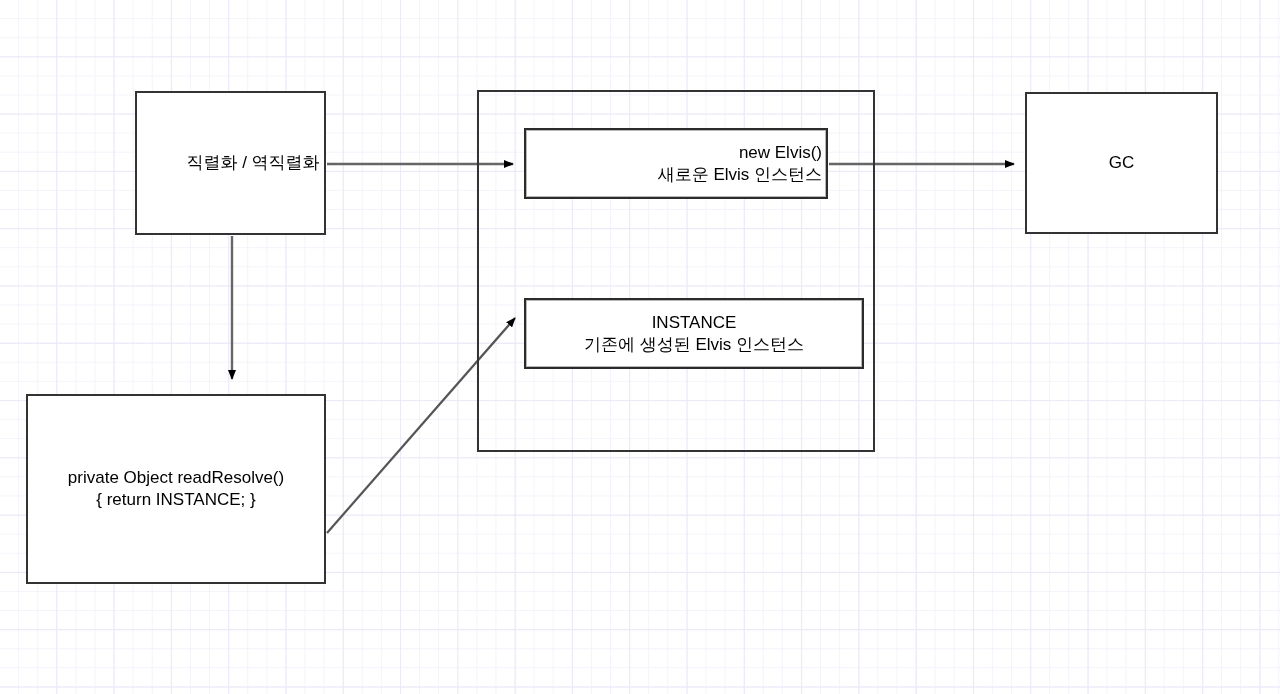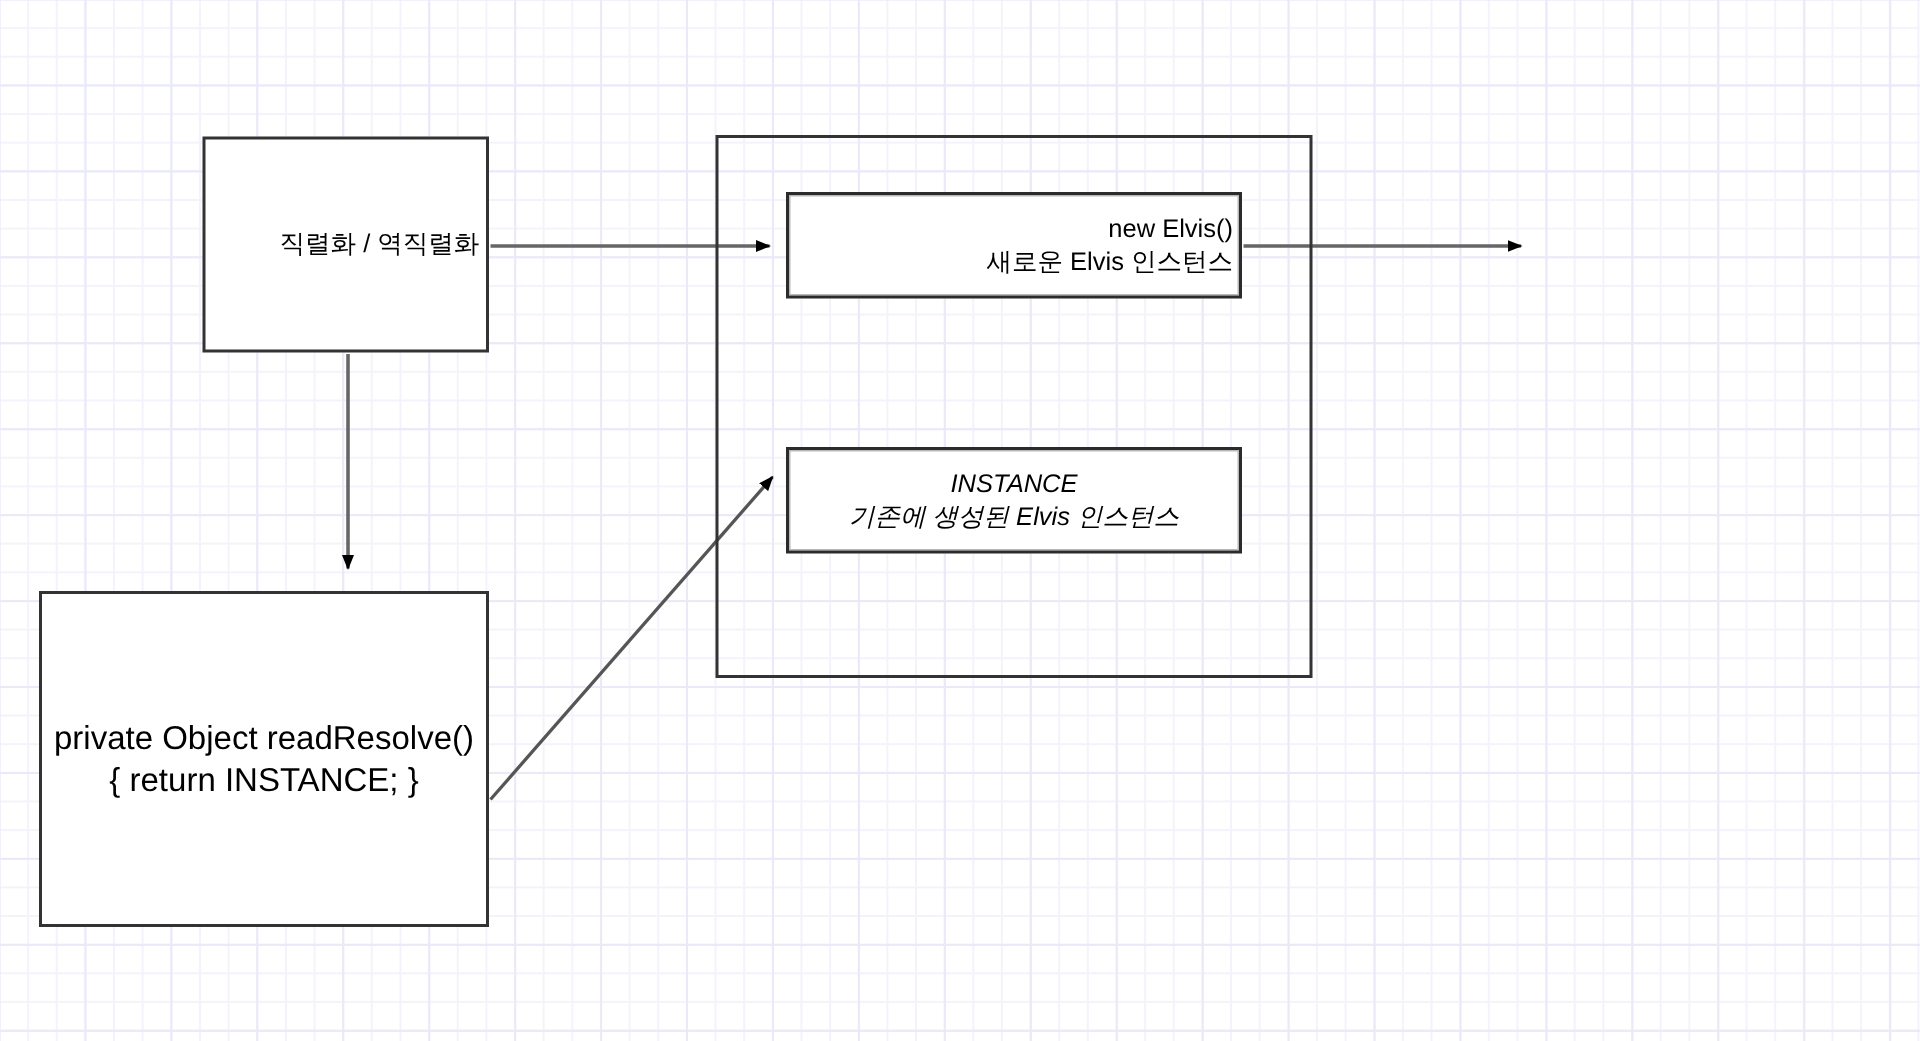--- a/index.html
+++ b/index.html
@@ -57,23 +57,23 @@
 
   
   .inner-node {
     border: 2px solid #2b2b2b;
     box-shadow: inset 0 0 0 1px #b8b8b8;
   }
 
   #box-serialize   { left: 135px; top: 91px;  width: 191px; height: 144px; font-size: 17px; padding-left: 45px; }
   #box-heap        { left: 477px; top: 90px;  width: 398px; height: 362px; }
   #box-new-elvis   { left: 524px; top: 128px; width: 304px; height: 71px;  font-size: 17px; text-align: right; }
-  #box-instance    { left: 524px; top: 298px; width: 304px; height: 71px;  font-size: 17px; font-style: italic; }
+  #box-instance    { left: 524px; top: 298px; width: 340px; height: 71px;  font-size: 17px; }
   #box-gc          { left: 1025px;top: 92px;  width: 193px; height: 142px; font-size: 17px; }
-  #box-readresolve { left: 26px;  top: 394px; width: 300px; height: 224px; font-size: 22px; }
+  #box-readresolve { left: 26px;  top: 394px; width: 300px; height: 190px; font-size: 17px; }
 
   svg.edges {
     position: absolute;
     left: 0;
     top: 0;
     width: 1280px;
     height: 694px;
     pointer-events: none;
   }
 </style>
@@ -107,19 +107,22 @@
   <div class="node inner-node" id="box-new-elvis">
     <span class="node-label">new Elvis()
 새로운 Elvis 인스턴스</span>
   </div>
 
   <div class="node inner-node" id="box-instance">
     <span class="node-label">INSTANCE
 기존에 생성된 Elvis 인스턴스</span>
   </div>
 
+  <div class="node" id="box-gc">
+    <span class="node-label">GC</span>
+  </div>
 
   <div class="node" id="box-readresolve">
     <span class="node-label">private Object readResolve()
 {  return INSTANCE; }</span>
   </div>
 
 </div>
 
 </body></html>

